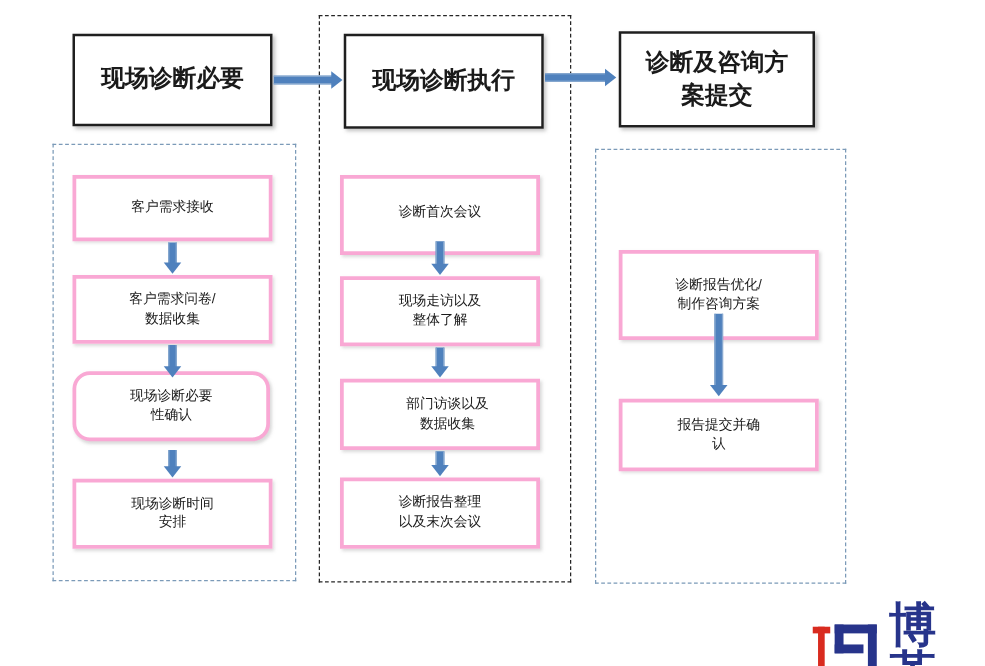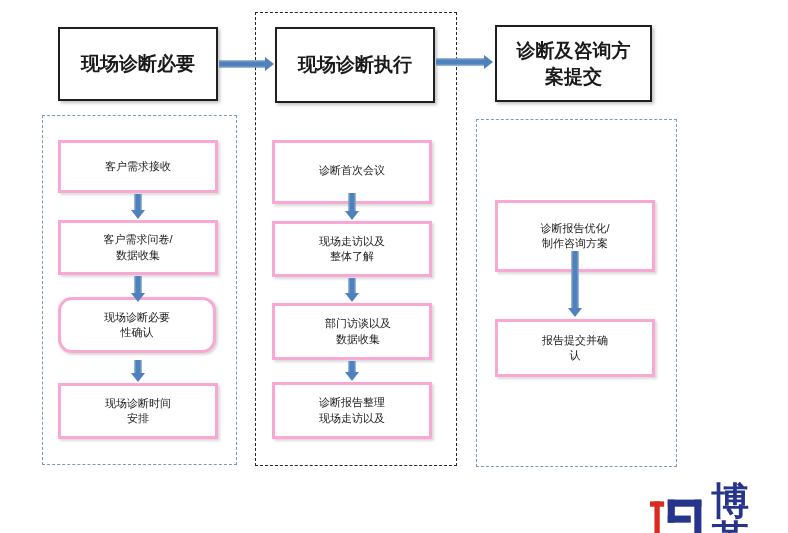--- a/index.html
+++ b/index.html
@@ -106,21 +106,21 @@
   <div class="box step-box" style="left:272px;top:221px;width:160px;height:56px;">
     <span class="box-text">现场走访以及
 整体了解</span>
   </div>
   <div class="box step-box" style="left:272px;top:303px;width:160px;height:57px;padding-left:12px;">
     <span class="box-text">部门访谈以及
 数据收集</span>
   </div>
   <div class="box step-box" style="left:272px;top:382px;width:160px;height:57px;">
     <span class="box-text">诊断报告整理
-现场走访以及</span>
+以及末次会议</span>
   </div>
 
   <div class="varrow" style="left:345px;top:193px;height:27px;">
       <div class="shaft"></div>
       <div class="head"></div>
     </div>
   <div class="varrow" style="left:345px;top:278px;height:24px;">
       <div class="shaft"></div>
       <div class="head"></div>
     </div>

